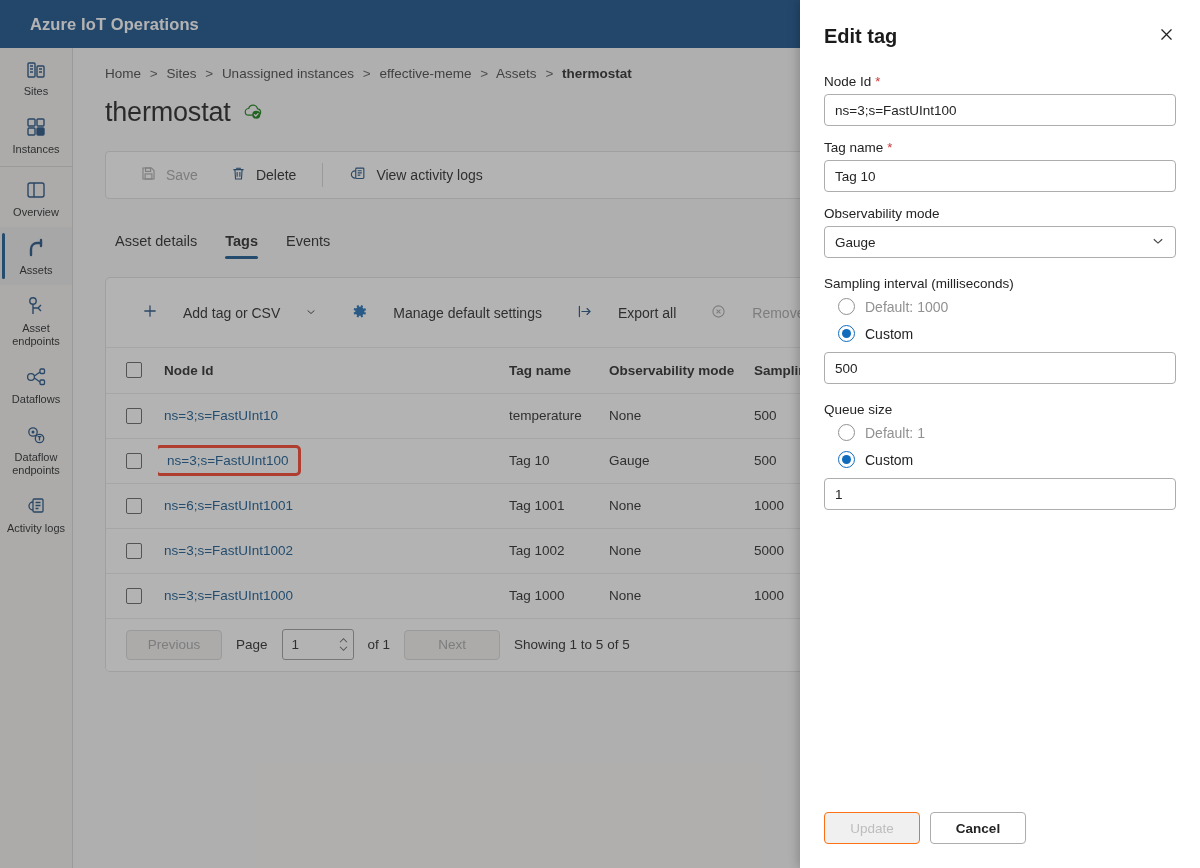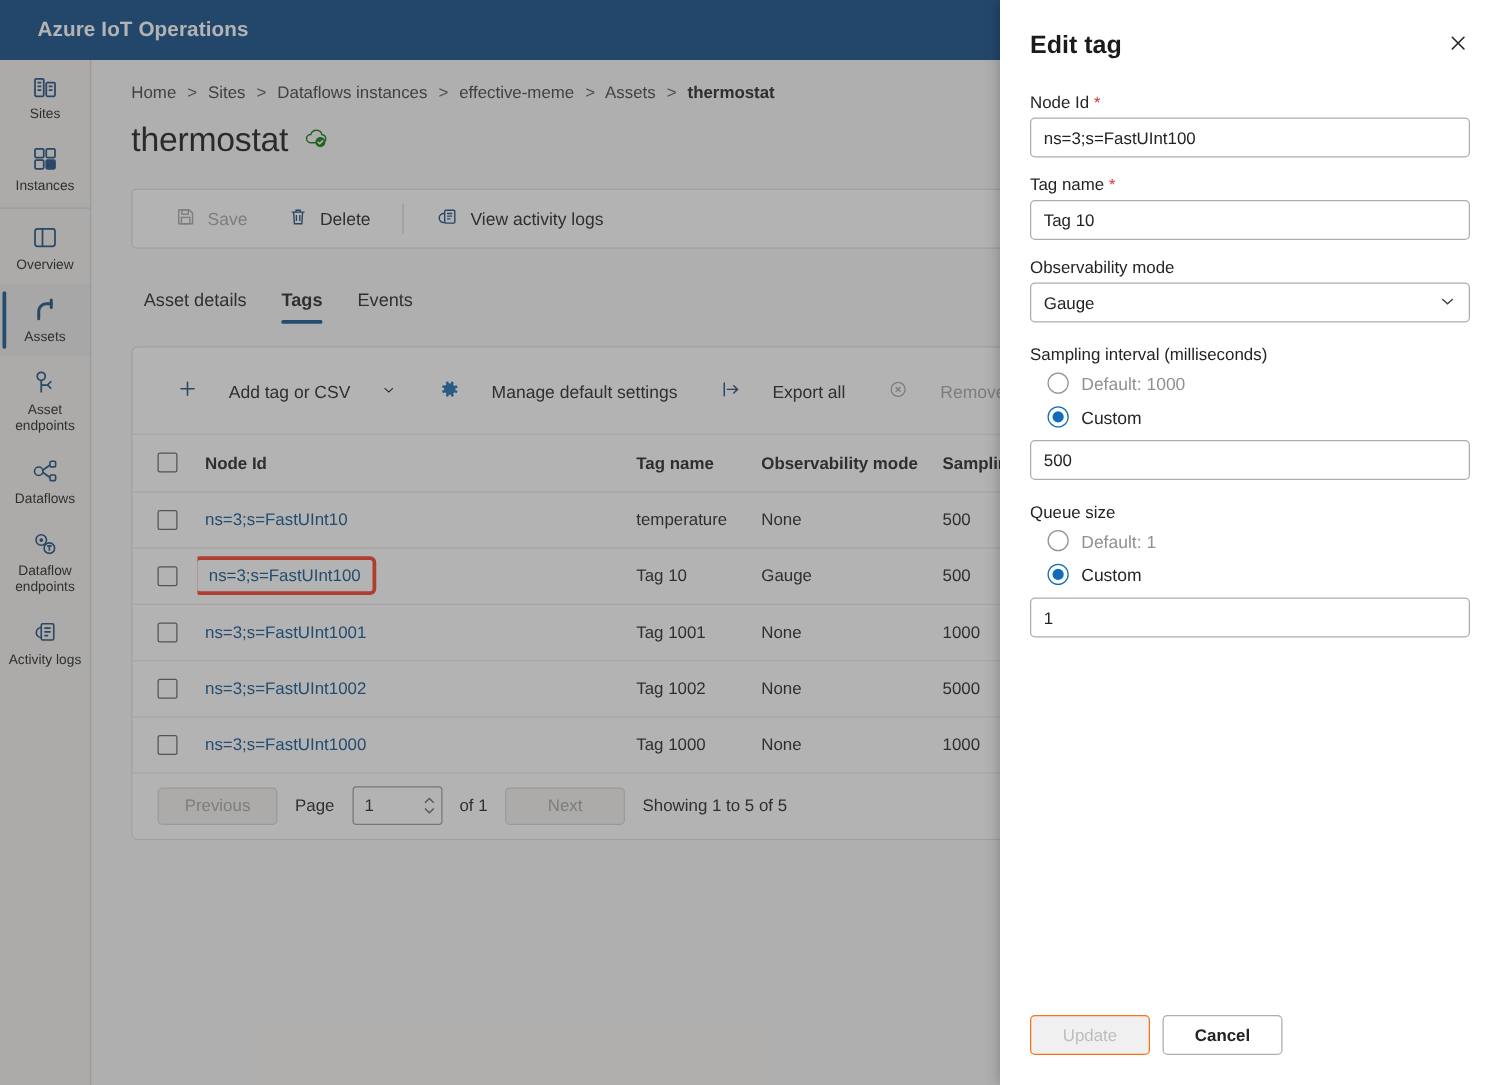--- a/index.html
+++ b/index.html
@@ -355,21 +355,21 @@
     </div>
   </div>
 
   <div class="main">
 
     <div class="breadcrumb">
       <span class="crumb">Home</span>
       <span class="sep">&gt;</span>
       <span class="crumb">Sites</span>
       <span class="sep">&gt;</span>
-      <span class="crumb">Dataflows instances</span>
+      <span class="crumb">Unassigned instances</span>
       <span class="sep">&gt;</span>
       <span class="crumb">effective-meme</span>
       <span class="sep">&gt;</span>
       <span class="crumb">Assets</span>
       <span class="sep">&gt;</span>
       <span class="crumb last">thermostat</span>
     </div>
 
     <div class="page-title-row">
       <span class="page-title">thermostat</span>
@@ -504,21 +504,21 @@
             </td>
             <td class="col-tag">Tag 10</td>
             <td class="col-obs">Gauge</td>
             <td class="col-samp">500</td>
           </tr>
           <tr>
             <td class="col-chk">
               <span class="chk"></span>
             </td>
             <td class="col-node">
-              <span class="nodelink">ns=3;s=FastUInt1001</span>
+              <span class="nodelink">ns=6;s=FastUInt1001</span>
             </td>
             <td class="col-tag">Tag 1001</td>
             <td class="col-obs">None</td>
             <td class="col-samp">1000</td>
           </tr>
           <tr>
             <td class="col-chk">
               <span class="chk"></span>
             </td>
             <td class="col-node">

